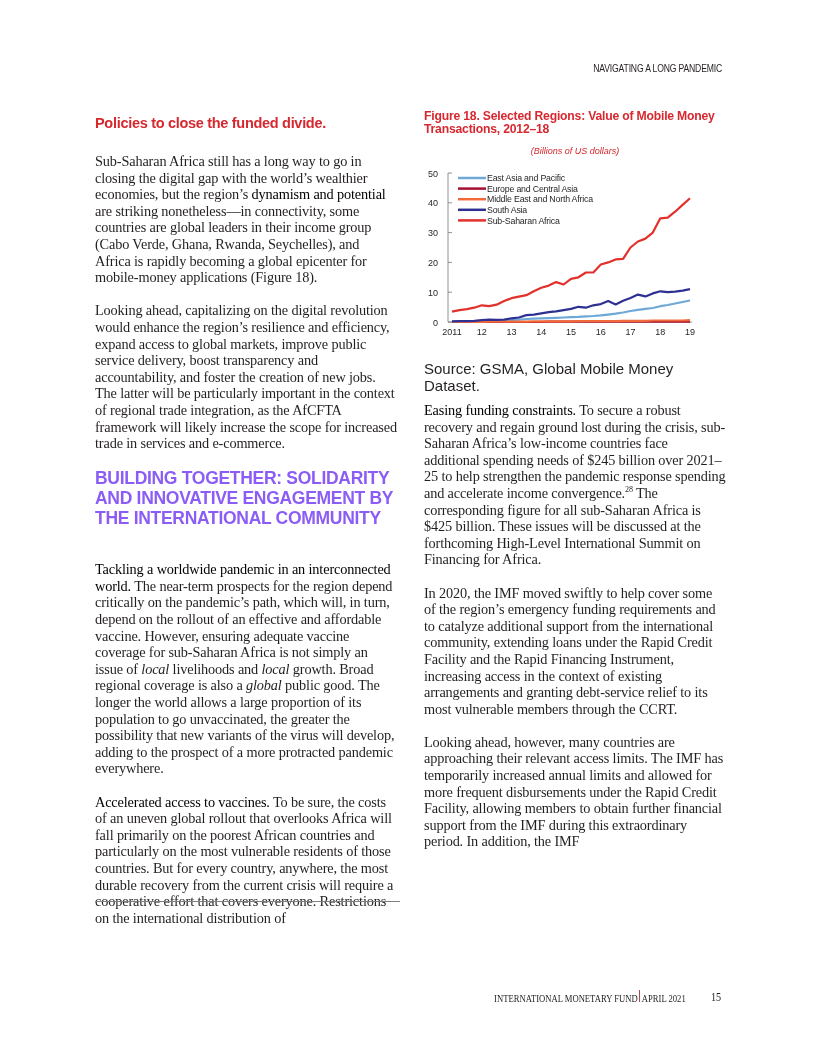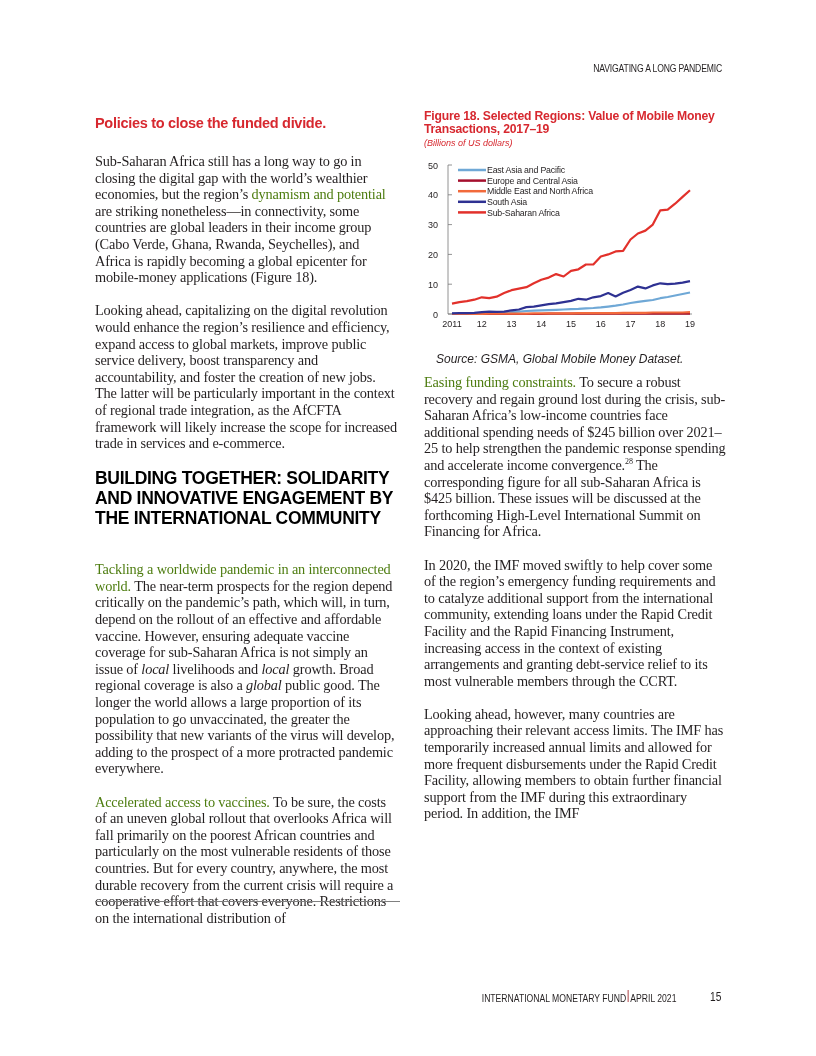--- a/index.html
+++ b/index.html
@@ -3,51 +3,51 @@
 <meta charset="utf-8">
 <style>
   html, body { margin:0; padding:0; background:#ffffff; }
   body { width:816px; height:1056px; position:relative; overflow:hidden; font-family:"Liberation Serif", serif; color:#231f20; }
   .running-head { position:absolute; top:62px; right:94px; font-family:"Liberation Sans", sans-serif; font-size:10.5px; letter-spacing:-0.2px; transform:scaleX(0.82); transform-origin:right center; color:#231f20; }
   .col { position:absolute; width:302px; }
   .col-left { left:95px; top:115px; }
   .col-right { left:424px; top:110px; }
   .h-small { font-family:"Liberation Sans", sans-serif; font-weight:bold; color:#d7282f; font-size:14.5px; margin:0 0 22px 0; letter-spacing:-0.3px; }
   p.body { font-size:14.3px; line-height:16.6px; margin:0 0 16.6px 0; letter-spacing:-0.15px; }
-  .red { color:#4d7c0f; }
-  .h-big { font-family:"Liberation Sans", sans-serif; font-weight:bold; color:#000000; font-size:17.5px; line-height:20px; margin:4px 0 33px 0; letter-spacing:-0.3px; }
+  .red { color:#000000; }
+  .h-big { font-family:"Liberation Sans", sans-serif; font-weight:bold; color:#8b5cf6; font-size:17.5px; line-height:20px; margin:4px 0 33px 0; letter-spacing:-0.3px; }
   sup { font-size:8px; line-height:0; vertical-align:super; }
   .fig-title { font-family:"Liberation Sans", sans-serif; font-weight:bold; color:#d7282f; font-size:12.2px; line-height:13px; letter-spacing:-0.2px; }
-  .fig-sub { font-family:"Liberation Sans", sans-serif; font-style:italic; color:#d7282f; font-size:9px; margin-top:2px; }
+  .fig-sub { font-family:"Liberation Sans", sans-serif; font-style:italic; color:#d7282f; font-size:9px; margin-top:10px;text-align:center; }
   .chart { position:relative; width:302px; height:200px; margin-top:4px; }
-  .source { font-family:"Liberation Sans", sans-serif; font-size:12px; margin:0 0 8px 12px;font-style:italic; }
+  .source { font-family:"Liberation Sans", sans-serif; font-size:15px; margin:0 0 8px 0; }
   .fn-rule { position:absolute; left:95px; top:901px; width:305px; height:1px; background:#808080; }
   .footnotes { position:absolute; left:95px; top:905px; width:640px; font-size:10.8px; line-height:13.3px; }
   .footnotes div { margin-bottom:2px; }
-  .footer { position:absolute; top:990px; right:94px; font-family:Liberation Sans, sans-serif; font-size:10.5px; display:flex; align-items:flex-start; gap:16px; }
+  .footer { position:absolute; top:990px; right:94px; font-family:Liberation Serif, serif; font-size:10.5px; display:flex; align-items:flex-start; gap:8px; }
   .footer .org { transform:scaleX(0.82); transform-origin:right center; display:inline-block; }
   .footer .bar { display:inline-block; width:1px; height:12px; background:#9a1b20; margin:0 2px; }
   .footer .pg { font-size:12px; margin-left:16px; transform:scaleX(0.85); display:inline-block; }
 </style>
 </head>
 <body>
 
 <div class="running-head">NAVIGATING A LONG PANDEMIC</div>
 
 <div class="col col-left">
   <h3 class="h-small">Policies to close the funded divide.</h3>
   <p class="body"><span>Sub-Saharan Africa still has a long way to go in closing the digital gap with the world’s wealthier economies, but the region’s </span><span class="red">dynamism and potential</span><span> are striking nonetheless—in connectivity, some countries are global leaders in their income group (Cabo Verde, Ghana, Rwanda, Seychelles), and Africa is rapidly becoming a global epicenter for mobile-money applications (Figure 18).</span></p>
   <p class="body">Looking ahead, capitalizing on the digital revolution would enhance the region’s resilience and efficiency, expand access to global markets, improve public service delivery, boost transparency and accountability, and foster the creation of new jobs. The latter will be particularly important in the context of regional trade integration, as the AfCFTA framework will likely increase the scope for increased trade in services and e-commerce.</p>
   <h2 class="h-big">BUILDING TOGETHER: SOLIDARITY AND INNOVATIVE ENGAGEMENT BY THE INTERNATIONAL COMMUNITY</h2>
   <p class="body"><span class="red">Tackling a worldwide pandemic in an interconnected world.</span><span> The near-term prospects for the region depend critically on the pandemic’s path, which will, in turn, depend on the rollout of an effective and affordable vaccine. However, ensuring adequate vaccine coverage for sub-Saharan Africa is not simply an issue of </span><em>local</em><span> livelihoods and </span><em>local</em><span> growth. Broad regional coverage is also a </span><em>global</em><span> public good. The longer the world allows a large proportion of its population to go unvaccinated, the greater the possibility that new variants of the virus will develop, adding to the prospect of a more protracted pandemic everywhere.</span></p>
   <p class="body"><span class="red">Accelerated access to vaccines.</span><span> To be sure, the costs of an uneven global rollout that overlooks Africa will fall primarily on the poorest African countries and particularly on the most vulnerable residents of those countries. But for every country, anywhere, the most durable recovery from the current crisis will require a cooperative effort that covers everyone. Restrictions on the international distribution of</span></p>
 </div>
 
 <div class="col col-right">
-  <div class="fig-title">Figure 18. Selected Regions: Value of Mobile Money Transactions, 2017–19</div>
+  <div class="fig-title">Figure 18. Selected Regions: Value of Mobile Money Transactions, 2012–18</div>
   <div class="fig-sub">(Billions of US dollars)</div>
   <div class="chart">
     <svg id="chart-svg" width="302" height="200">
         <line x1="24" y1="13" x2="24" y2="162" stroke="#777" stroke-width="0.8"></line>
         <line x1="24" y1="162" x2="268" y2="162" stroke="#777" stroke-width="0.8"></line>
         <line x1="24" y1="162" x2="28" y2="162" stroke="#777" stroke-width="0.8"></line>
         <text x="14" y="165.5" text-anchor="end" font-family="Liberation Sans, sans-serif" font-size="9" fill="#231f20">0</text>
         <line x1="24" y1="132.2" x2="28" y2="132.2" stroke="#777" stroke-width="0.8"></line>
         <text x="14" y="135.7" text-anchor="end" font-family="Liberation Sans, sans-serif" font-size="9" fill="#231f20">10</text>
         <line x1="24" y1="102.4" x2="28" y2="102.4" stroke="#777" stroke-width="0.8"></line>

